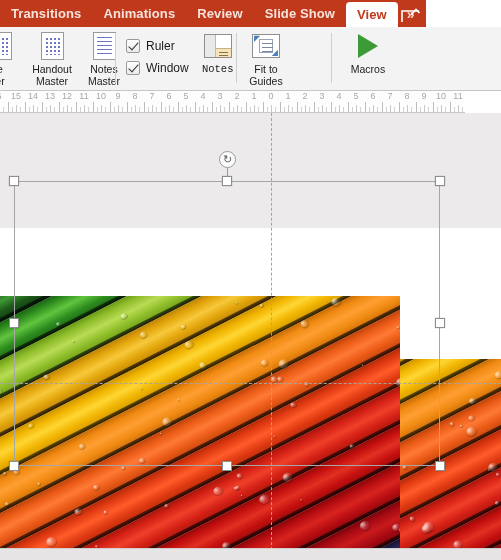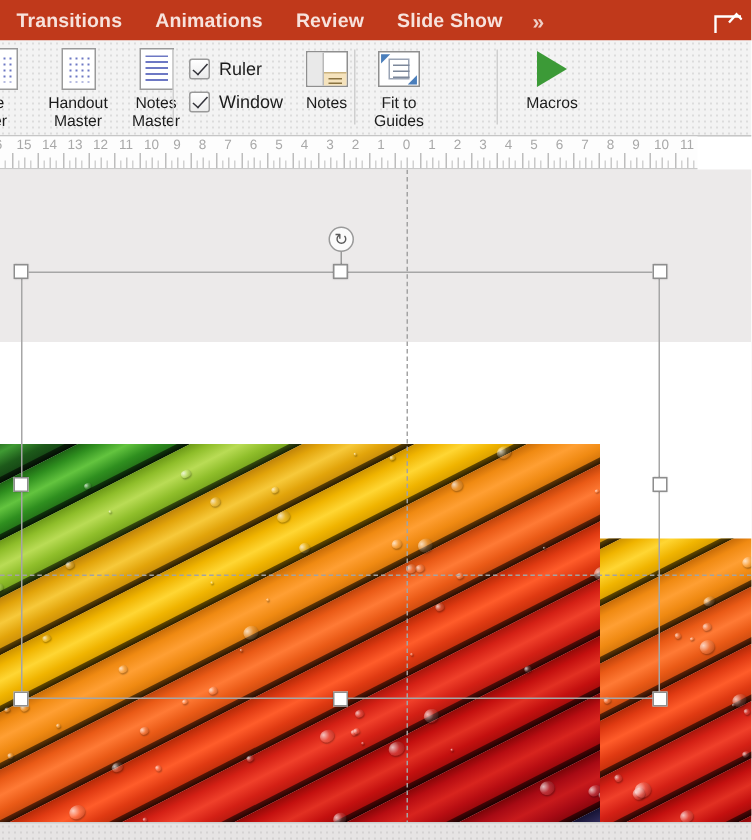--- a/index.html
+++ b/index.html
@@ -12,21 +12,21 @@
   }
   #app {
     position: relative;
     width: 501px; height: 560px;
     overflow: hidden;
   }
 
   
   .tabbar {
     position: absolute; left: 0; top: 0;
-    width: 501px; height: 27px;
+    width: 426px; height: 27px;
     background: #c0391b;
     overflow: hidden;
   }
   .tabbar-inner {
     position: relative; width: 100%; height: 100%;
     display: flex; align-items: stretch;
   }
   .tab {
     display: flex; align-items: center;
     padding: 0 11px;
@@ -283,20 +283,23 @@
       </div>
       <div class="tab">
         <span>Animations</span>
       </div>
       <div class="tab">
         <span>Review</span>
       </div>
       <div class="tab">
         <span>Slide Show</span>
       </div>
+      <div class="tab active">
+        <span>View</span>
+      </div>
       <div class="tab chev">
         <span>»</span>
       </div>
       <div class="share-btn">
         <svg width="19" height="17" viewBox="0 0 19 17">
           <path d="M1 16 V5 H18" fill="none" stroke="#ffffff" stroke-width="1.6"></path>
           <path d="M10 9 L15 3.5 L18.5 7" fill="none" stroke="#ffffff" stroke-width="1.6"></path>
         </svg>
       </div>
     </div>
@@ -340,21 +343,21 @@
       <div style="display:flex; flex-direction:column; padding-top:8px;">
         <div class="chkrow">
           <div class="chk on"></div>
           <span class="chklbl">Ruler</span>
         </div>
         <div class="chkrow">
           <div class="chk on"></div>
           <span class="chklbl">Window</span>
         </div>
       </div>
-      <div class="ritem" style="margin-left:6px; width:46px;">
+      <div class="ritem" style="margin-left:6px; width:46px;font-family:Liberation Mono, monospace;">
         <div class="ricon">
           <div class="notesicon">
               <div class="nleft"></div>
               <div class="nbot"></div>
             </div>
         </div>
         <div class="lbl">Notes</div>
       </div>
     </div>
 

